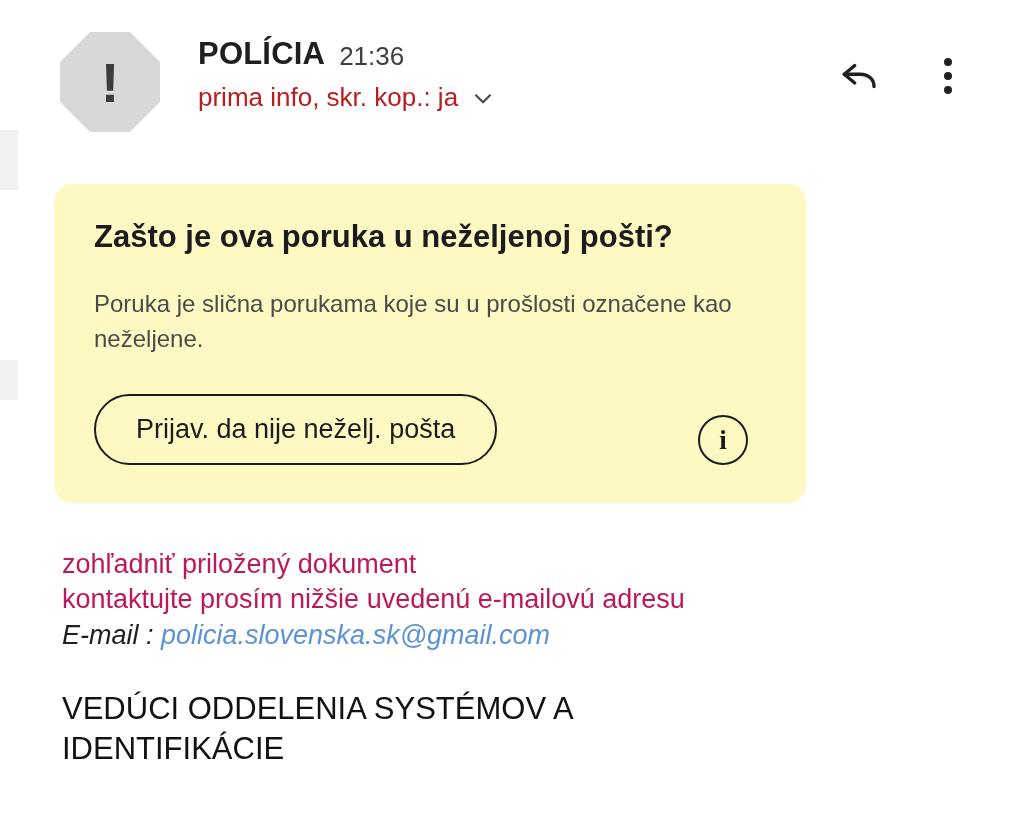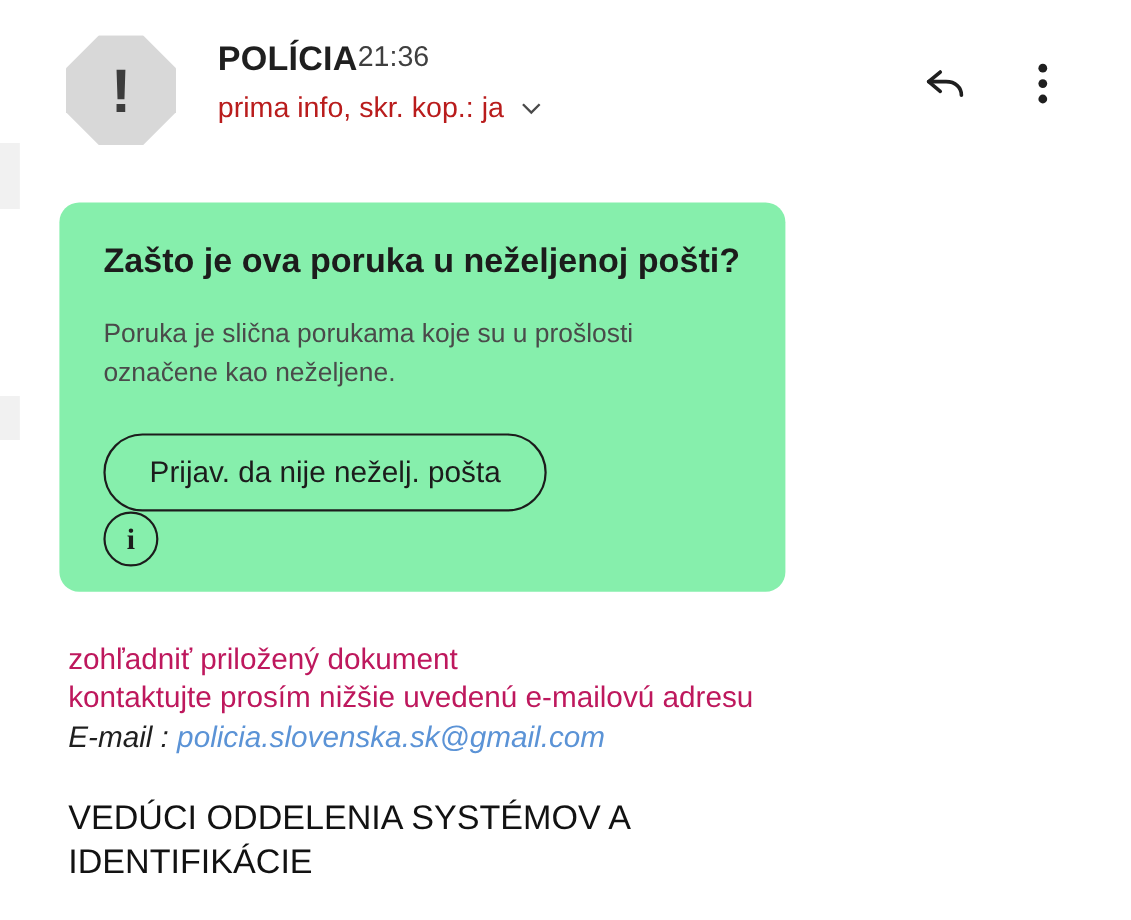--- a/index.html
+++ b/index.html
@@ -44,21 +44,22 @@
     margin-top: 4px;
   }
   .header-text {
     flex: 1 1 auto;
     padding-left: 38px;
     padding-top: 8px;
     min-width: 0;
   }
   .sender-line {
     display: flex;
-    align-items: flex-start;
+    align-items: flex-end;
+    gap: 14px;
   }
   .sender-name {
     font-size: 31px;
     font-weight: 700;
     letter-spacing: 0.2px;
     color: #1f1f1f;
   }
   .sender-time {
     font-size: 26px;
     color: #3f3f3f;
@@ -105,46 +106,45 @@
     display: block;
     width: 8px;
     height: 8px;
     border-radius: 50%;
     background: #1f1f1f;
   }
 
   
   .spam-card {
     margin: 52px 0 0 54px;
-    width: 660px;
-    background: #86efac;
+    width: 752px;
+    background: #fef9c3;
     border-radius: 18px;
-    padding: 34px 40px 23px 40px;
+    padding: 34px 40px 38px 40px;
     box-sizing: border-box;
     position: relative;
   }
   .spam-title {
     font-size: 31px;
     font-weight: 700;
     color: #1c1c1c;
     line-height: 1.25;
   }
   .spam-body {
     font-size: 24px;
     color: #4a4a4a;
     line-height: 1.45;
     margin-top: 30px;
     max-width: 660px;
   }
   .spam-actions {
     display: flex;
-    align-items: flex-start;
+    align-items: flex-end;
     justify-content: space-between;
     margin-top: 38px;
-    flex-direction: column;
   }
   .pill-btn {
     border: 2px solid #1c1c1c;
     border-radius: 48px;
     padding: 20px 40px;
     font-size: 27px;
     color: #1c1c1c;
     background: transparent;
     font-family: "Liberation Sans", sans-serif;
     cursor: pointer;

